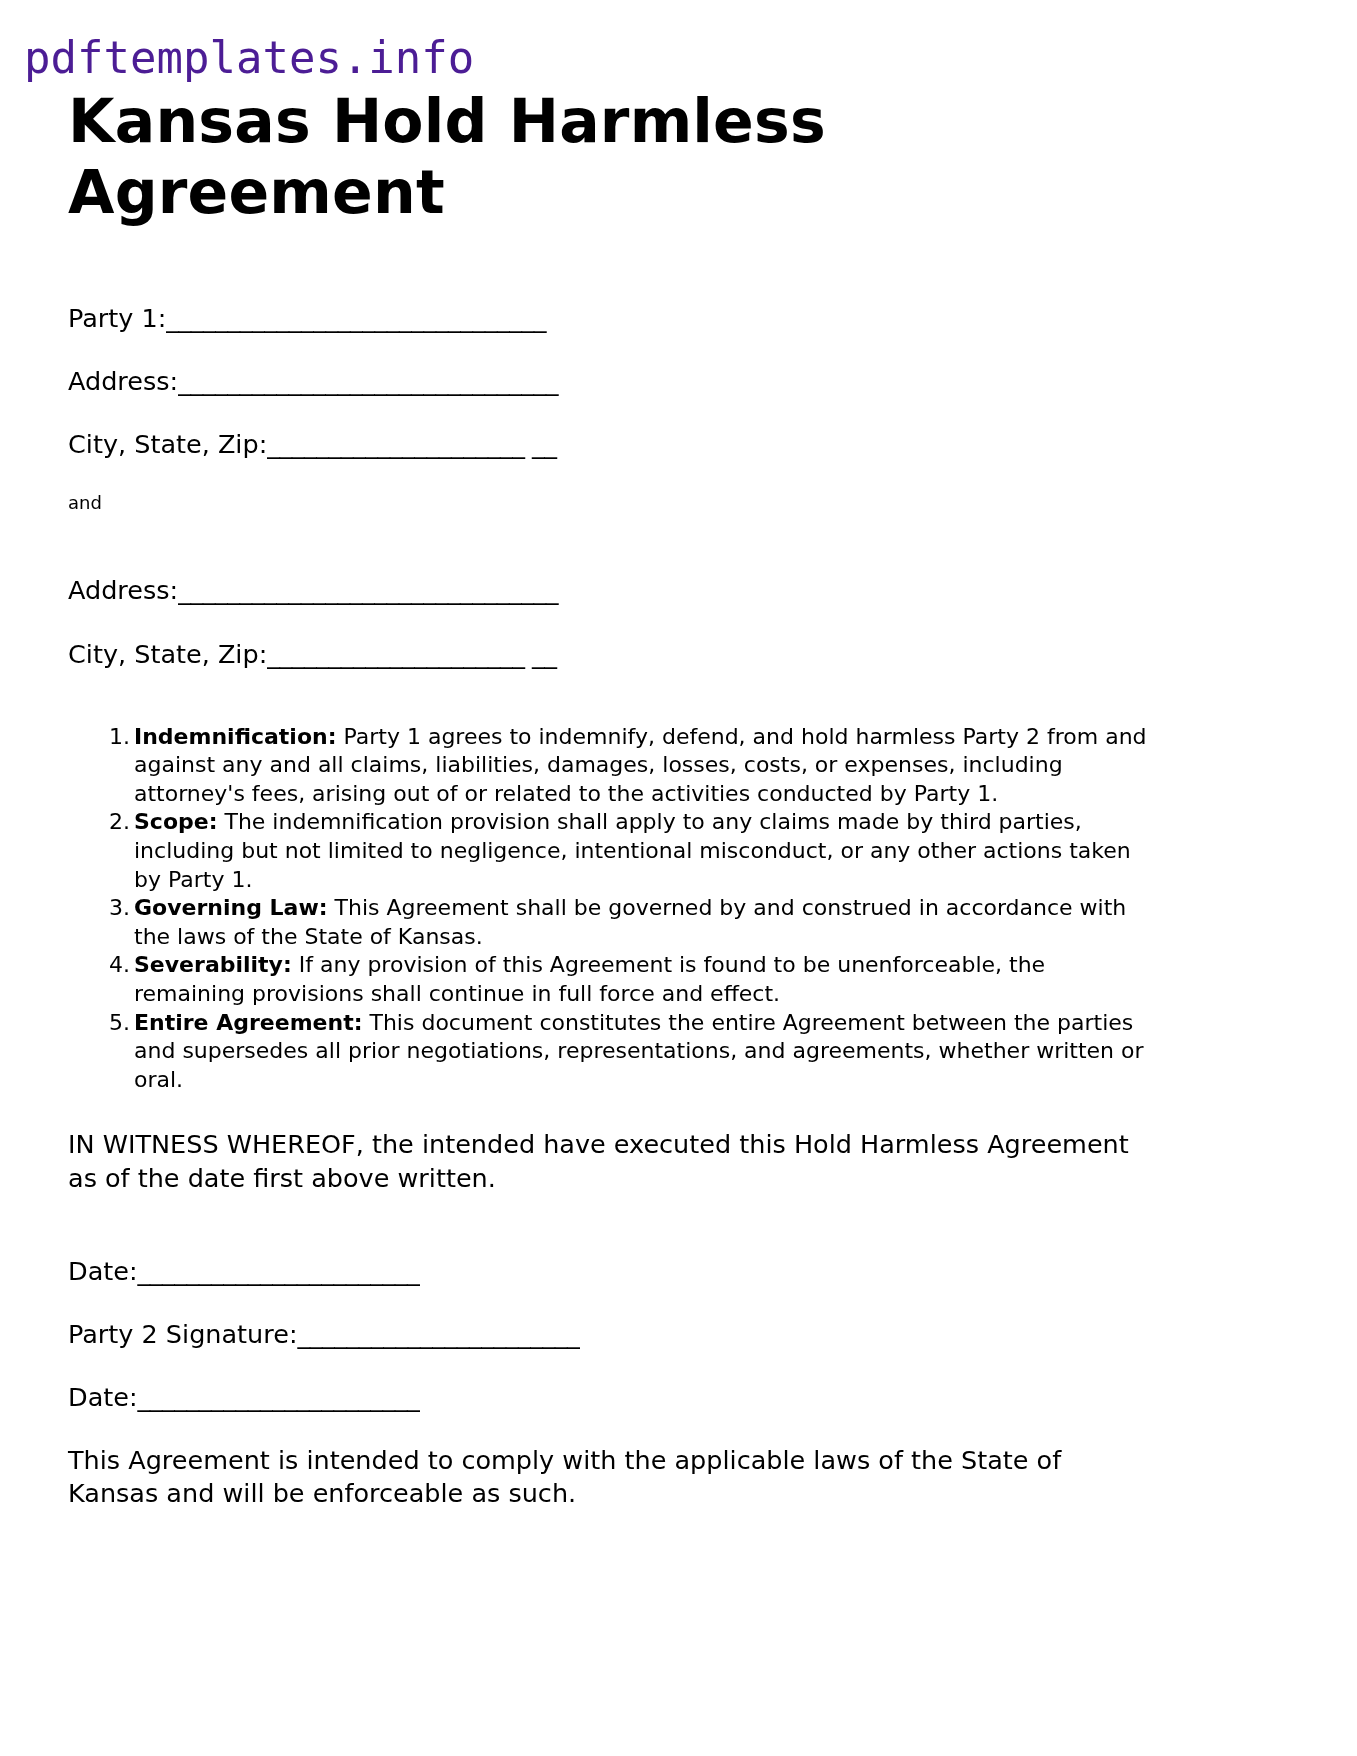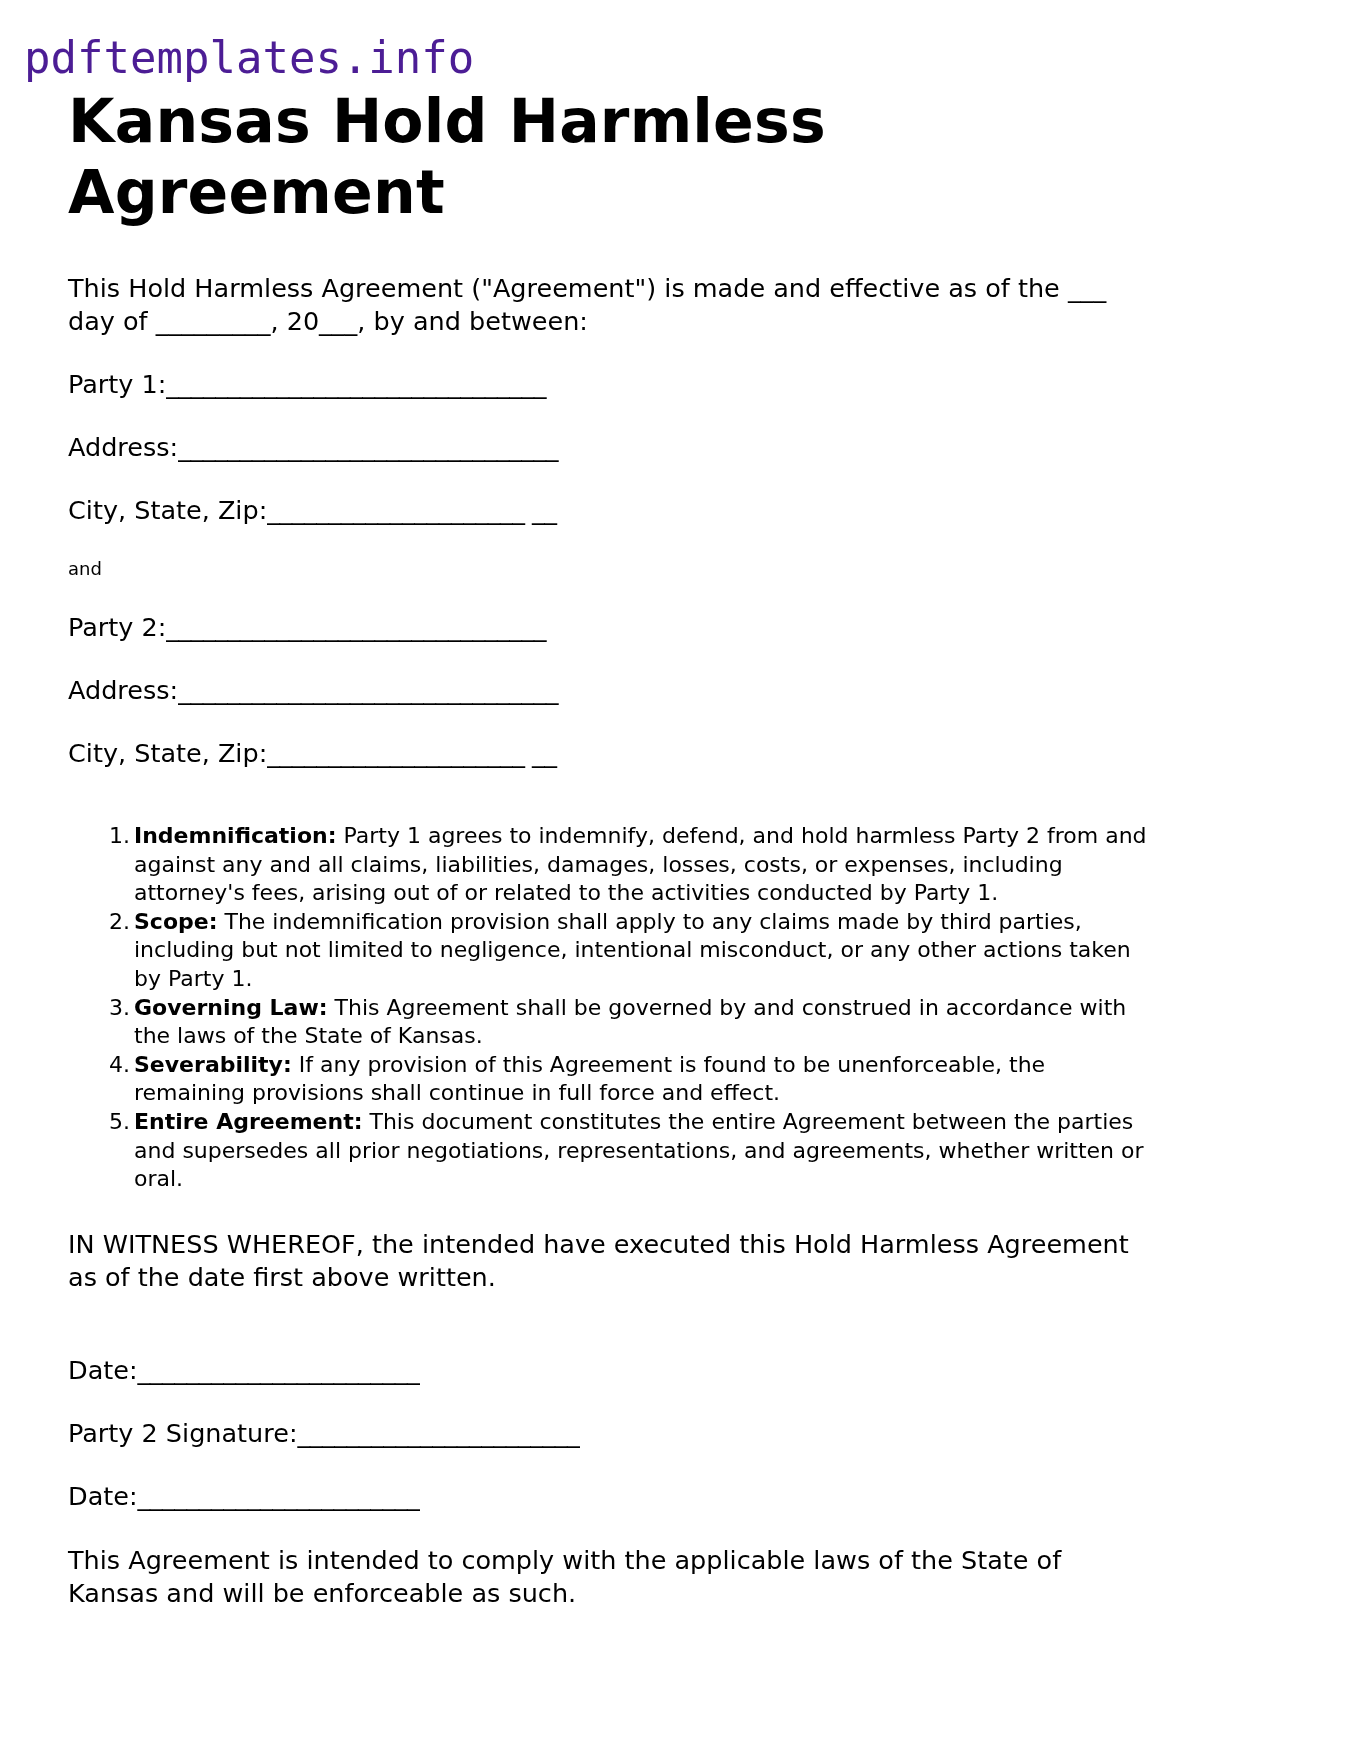--- a/index.html
+++ b/index.html
@@ -112,21 +112,20 @@
 <div class="page">
 
   <div class="watermark">pdftemplates.info</div>
 
   <div class="content">
 
     <h1 class="doc-title">Kansas Hold Harmless Agreement</h1>
 
     <div class="spacer-intro"></div>
 
-    <p class="para">This Hold Harmless Agreement ("Agreement") is made and effective as of the ___ day of _________, 20___, by and between:</p>
 
     <div class="spacer-md"></div>
 
     <div class="field-row">
       <span class="field-label">Party 1:</span><span class="field-blank">_______________________________</span>
     </div>
 
     <div class="spacer-md"></div>
 
     <div class="field-row">
@@ -138,23 +137,20 @@
     <div class="field-row">
       <span class="field-label">City, State, Zip:</span><span class="field-blank">_____________________ __</span>
     </div>
 
     <div class="spacer-md"></div>
 
     <p class="plain-line">and</p>
 
     <div class="spacer-md"></div>
 
-    <div class="field-row">
-      <span class="field-label">Party 2:</span><span class="field-blank">_______________________________</span>
-    </div>
 
     <div class="spacer-md"></div>
 
     <div class="field-row">
       <span class="field-label">Address:</span><span class="field-blank">_______________________________</span>
     </div>
 
     <div class="spacer-md"></div>
 
     <div class="field-row">

